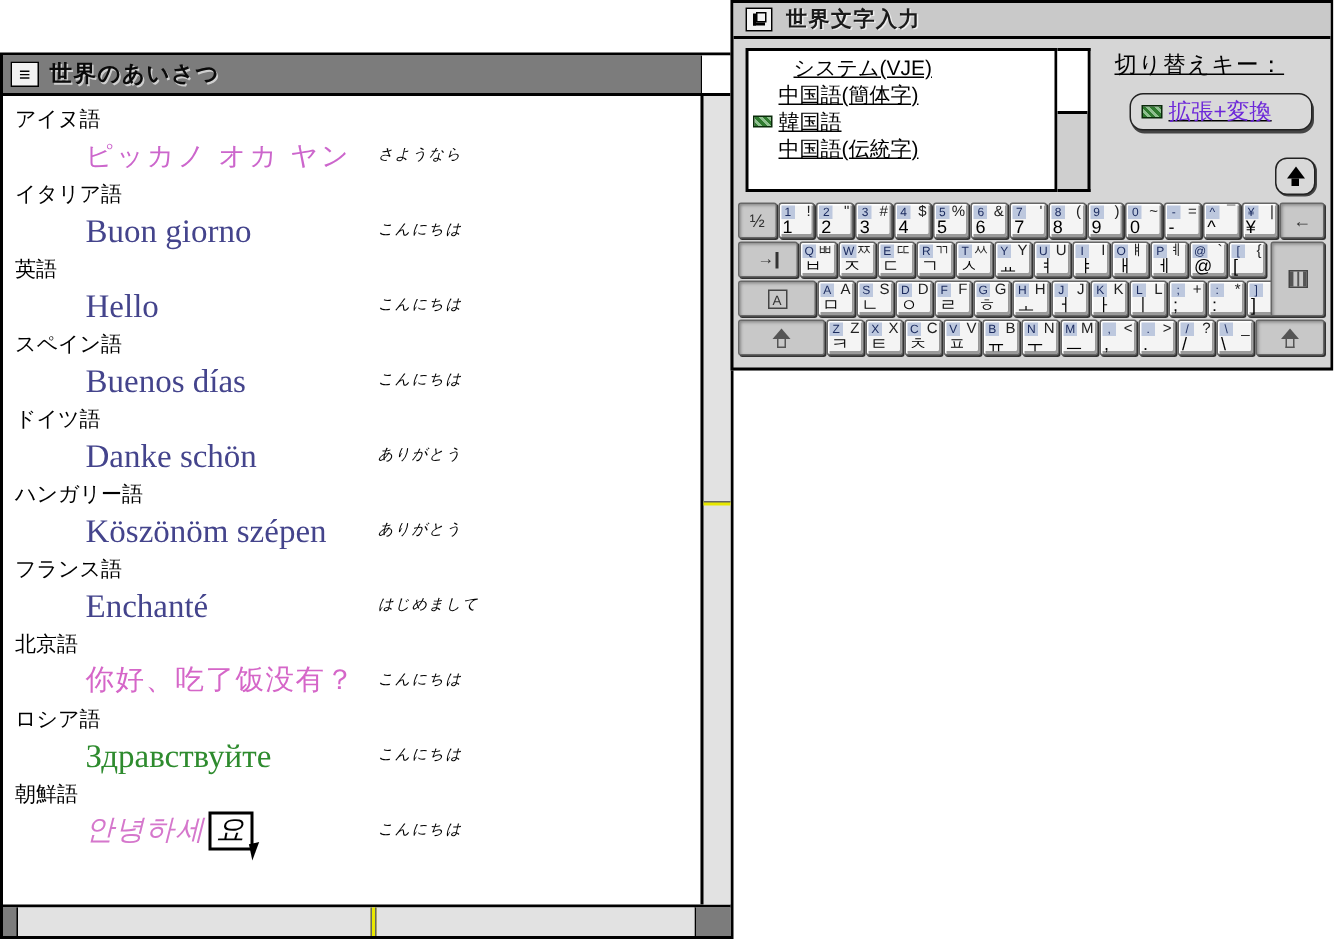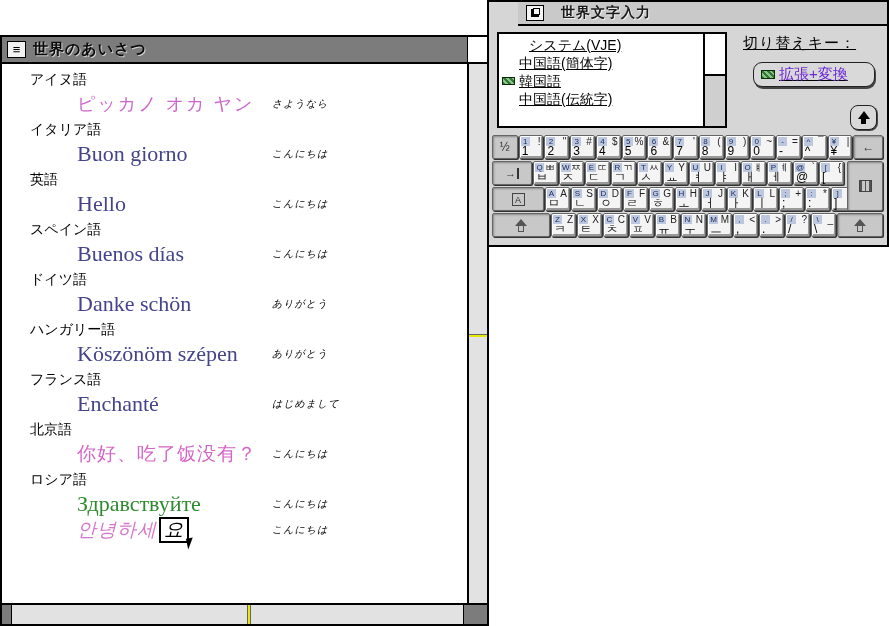--- a/index.html
+++ b/index.html
@@ -10,21 +10,21 @@
   
   .win-left { position:absolute; left:0; top:35px; width:489px; height:591px;
     border:2px solid #000; background:#fff; display:flex; flex-direction:column; }
   .wl-titlebar { height:27px; display:flex; flex:0 0 27px; border-bottom:2px solid #000; }
   .wl-tb-main { flex:1; background:#7c7c7c; display:flex; align-items:center; padding:0 5px; gap:7px; }
   .wl-tb-notch { width:20px; background:#fff; border-left:1px solid #000; }
   .tb-icon { width:19px; height:17px; background:#f2f2f2; border:1px solid #000;
     display:flex; align-items:center; justify-content:center; font-size:13px; color:#000; }
   .wl-title { color:#0a0a0a; font-size:15px; font-weight:bold; text-shadow:1px 1px 0 #cfcfcf; letter-spacing:1px; }
   .wl-body { flex:1; display:flex; min-height:0; }
-  .wl-content { flex:1; background:#fff; padding-top:3px; overflow:hidden;padding-left:20px; }
+  .wl-content { flex:1; background:#fff; padding-top:3px; overflow:hidden; }
   .wl-vscroll { width:20px; background:#e2e2e2; border-left:2px solid #000; position:relative; }
   .v-marker { position:absolute; left:0; right:0; height:3px; background:#e8e800; border-top:1px solid #666; }
   .wl-hscrollrow { flex:0 0 21px; display:flex; border-top:2px solid #000; }
   .h-cap { background:#7c7c7c; }
   .h-cap.l { width:10px; border-right:1px solid #000; }
   .h-cap.r { width:24px; border-left:1px solid #000; }
   .h-track { flex:1; background:#e2e2e2; position:relative; }
   .h-marker { position:absolute; top:0; bottom:0; width:4px; background:#e8e800;
     border-left:1px solid #666; border-right:1px solid #666; }
 
@@ -37,21 +37,21 @@
   .trans { position:absolute; left:250px; top:0; font-size:10px; color:#000000; letter-spacing:1px;font-style:italic; }
   .boxchar { display:inline-block; border:2px solid #000; padding:0 3px; line-height:22px;
     color:#000; position:relative; margin-left:2px; }
   .cursor-arrow { position:absolute; right:-7px; bottom:-8px; width:0; height:0;
     border-top:11px solid #000; border-right:7px solid transparent; transform:rotate(-12deg); }
 
   
   .win-right { position:absolute; left:487px; top:0; width:402px; height:247px;
     border:2px solid #000; background:#d6d6d6; display:flex; flex-direction:column; }
   .wr-titlebar { flex:0 0 24px; background:#c9c9c9; border-bottom:2px solid #000;
-    display:flex; align-items:center; padding:0 8px; gap:17px;margin-left:29px; }
+    display:flex; align-items:center; padding:0 8px; gap:9px; }
   .wr-title { color:#1a1a1a; font-size:14px; font-weight:bold; text-shadow:1px 1px 0 #efefef; letter-spacing:1px; }
   .wr-icon { width:18px; height:16px; background:#f4f4f4; border:1px solid #000; position:relative; }
   .wr-icon i { position:absolute; left:4px; top:3px; width:8px; height:8px;
     border-left:2px solid #000; border-bottom:2px solid #000; }
   .wr-icon u { position:absolute; right:3px; top:2px; width:7px; height:7px; border:1px solid #000; text-decoration:none; }
 
   .panel-top { flex:0 0 106px; display:flex; padding:6px 6px 2px 8px;text-decoration:underline; }
   .listbox { width:208px; height:96px; background:#fff; border:2px solid #000; padding:2px 0; overflow:hidden; }
   .list-row { position:relative; height:18px; line-height:18px; font-size:14px; color:#000; padding-left:20px; }
   .list-row.indent { padding-left:30px; }
@@ -144,20 +144,21 @@
           </div>
           <div class="entry">
             <div class="lang">北京語</div>
             <div class="gline"><span class="greet hanzi" style="color: rgb(213, 102, 200);">你好、吃了饭没有？</span><span class="trans">こんにちは</span></div>
           </div>
           <div class="entry">
             <div class="lang">ロシア語</div>
             <div class="gline"><span class="greet cyrillic" style="color: rgb(46, 139, 46);">Здравствуйте</span><span class="trans">こんにちは</span></div>
           </div>
           <div class="entry">
+            <div class="lang">朝鮮語</div>
             <div class="gline"><span class="greet hangul" style="color: rgb(213, 119, 204);">안녕하세</span><span class="boxchar greet hangul">요<span class="cursor-arrow"></span></span><span class="trans">こんにちは</span></div>
           </div>
         </div>
       <div class="wl-vscroll">
         <div class="v-marker" id="vmarker" style="top: 50%;"></div>
       </div>
     </div>
     <div class="wl-hscrollrow">
       <div class="h-cap l"></div>
       <div class="h-track">

